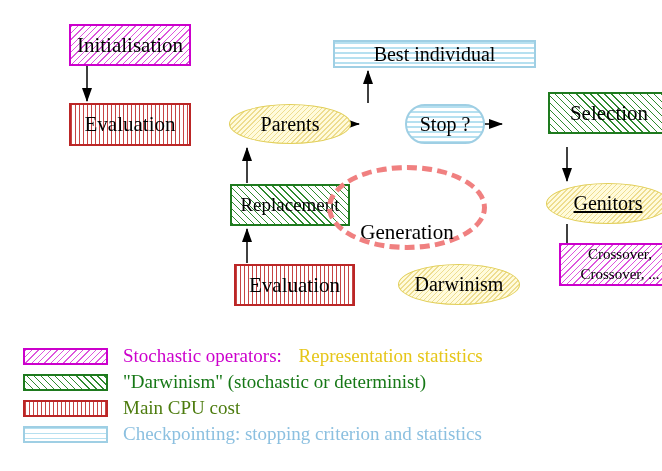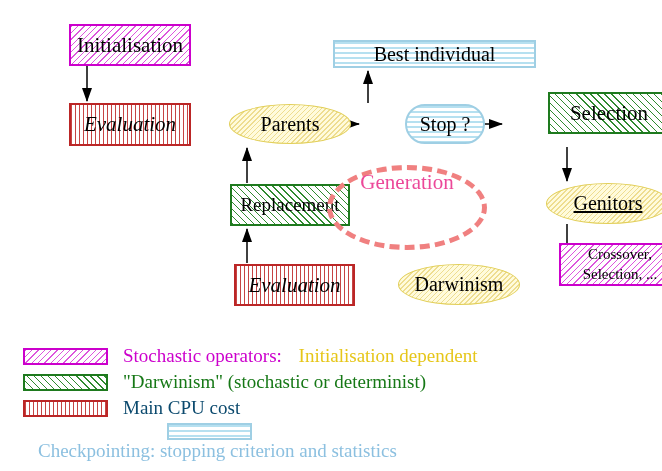--- a/index.html
+++ b/index.html
@@ -34,21 +34,20 @@
   }
   .hatch-green {
     border: 2px solid #1e7a1e;
     background-image: repeating-linear-gradient(45deg, #2f8a2f 0 1px, rgba(0,0,0,0) 1px 5px);
     background-color: #ffffff;
   }
   .hatch-red {
     border: 2px solid #bb2626;
     background-image: repeating-linear-gradient(90deg, #c64444 0 1px, rgba(0,0,0,0) 1px 4px);
     background-color: #ffffff;
-    font-style: italic;
   }
   .hatch-cyan {
     border: 2px solid #9fcfe4;
     background-image: repeating-linear-gradient(180deg, #b6e0f0 0 1.5px, rgba(0,0,0,0) 1.5px 5px);
     background-color: #ffffff;
     justify-content: center;
   }
   .hatch-yellow {
     border: 1.5px solid #e2cf5a;
     background-image: repeating-linear-gradient(135deg, #eedd90 0 1px, rgba(0,0,0,0) 1px 3.5px);
@@ -56,23 +55,23 @@
   }
 
   .ellipse { border-radius: 50%; }
   .rounded { border-radius: 20px; }
 
   .generation-ellipse {
     position: absolute;
     border: 5px dashed #f08080;
     border-radius: 50%;
     display: flex;
-    align-items: flex-start;
+    align-items: flex-end;
     justify-content: center;
-    color: #ec4899;
+    color: #000000;
     font-size: 21px;
     box-sizing: border-box;
   }
 
   .crossover-label { font-size: 15px; line-height: 1.3; white-space: nowrap; }
 
   
   .legend-row {
     position: absolute;
     left: 23px;
@@ -87,21 +86,21 @@
   }
   .legend-text {
     margin-left: 15px;
     font-size: 19px;
     white-space: nowrap;
   }
   .legend-text .part2 { margin-left: 12px; }
   .c-magenta { color: #cc00cc; text-align: right; }
   .c-gold   { color: #e6c619; }
   .c-green  { color: #167816; }
-  .c-red    { color: #0c4a6e; }
+  .c-red    { color: #4d7c0f; }
   .c-cyan   { color: #8cc0e0; }
 </style>
 </head>
 <body>
 
 <div class="canvas">
 
   <svg class="arrows" width="662" height="471" viewBox="0 0 662 471">
     <defs>
       <marker id="ah" markerUnits="userSpaceOnUse" markerWidth="14" markerHeight="10" refX="13" refY="5" orient="auto">
@@ -161,46 +160,46 @@
     <span>Evaluation</span>
   </div>
 
   <div class="node hatch-yellow ellipse" style="left:355px; top:264px; width:122px; height:41px;">
     <span>Darwinism</span>
   </div>
 
   <div class="node hatch-magenta" style="left:516px; top:243px; width:122px; height:43px;">
     <div class="crossover-label">
       <div>Crossover,</div>
-      <div>Selection, ...</div>
+      <div>Crossover, ...</div>
     </div>
   </div>
 
   <div class="legend-row" style="top:345px;">
     <div class="legend-swatch hatch-magenta"></div>
     <div class="legend-text">
       <span class="c-magenta">Stochastic operators:</span>
-      <span class="c-gold part2">Initialisation dependent</span>
+      <span class="c-gold part2">Representation statistics</span>
     </div>
   </div>
 
   <div class="legend-row" style="top:371px;">
     <div class="legend-swatch hatch-green"></div>
     <div class="legend-text">
       <span class="c-green">"Darwinism" (stochastic or determinist)</span>
     </div>
   </div>
 
   <div class="legend-row" style="top:397px;">
     <div class="legend-swatch hatch-red"></div>
     <div class="legend-text">
       <span class="c-red">Main CPU cost</span>
     </div>
   </div>
 
-  <div class="legend-row" style="top:423px;flex-direction:column;">
+  <div class="legend-row" style="top:423px;">
     <div class="legend-swatch hatch-cyan"></div>
     <div class="legend-text">
       <span class="c-cyan">Checkpointing: stopping criterion and statistics</span>
     </div>
   </div>
 
 </div>
 
 </body></html>

